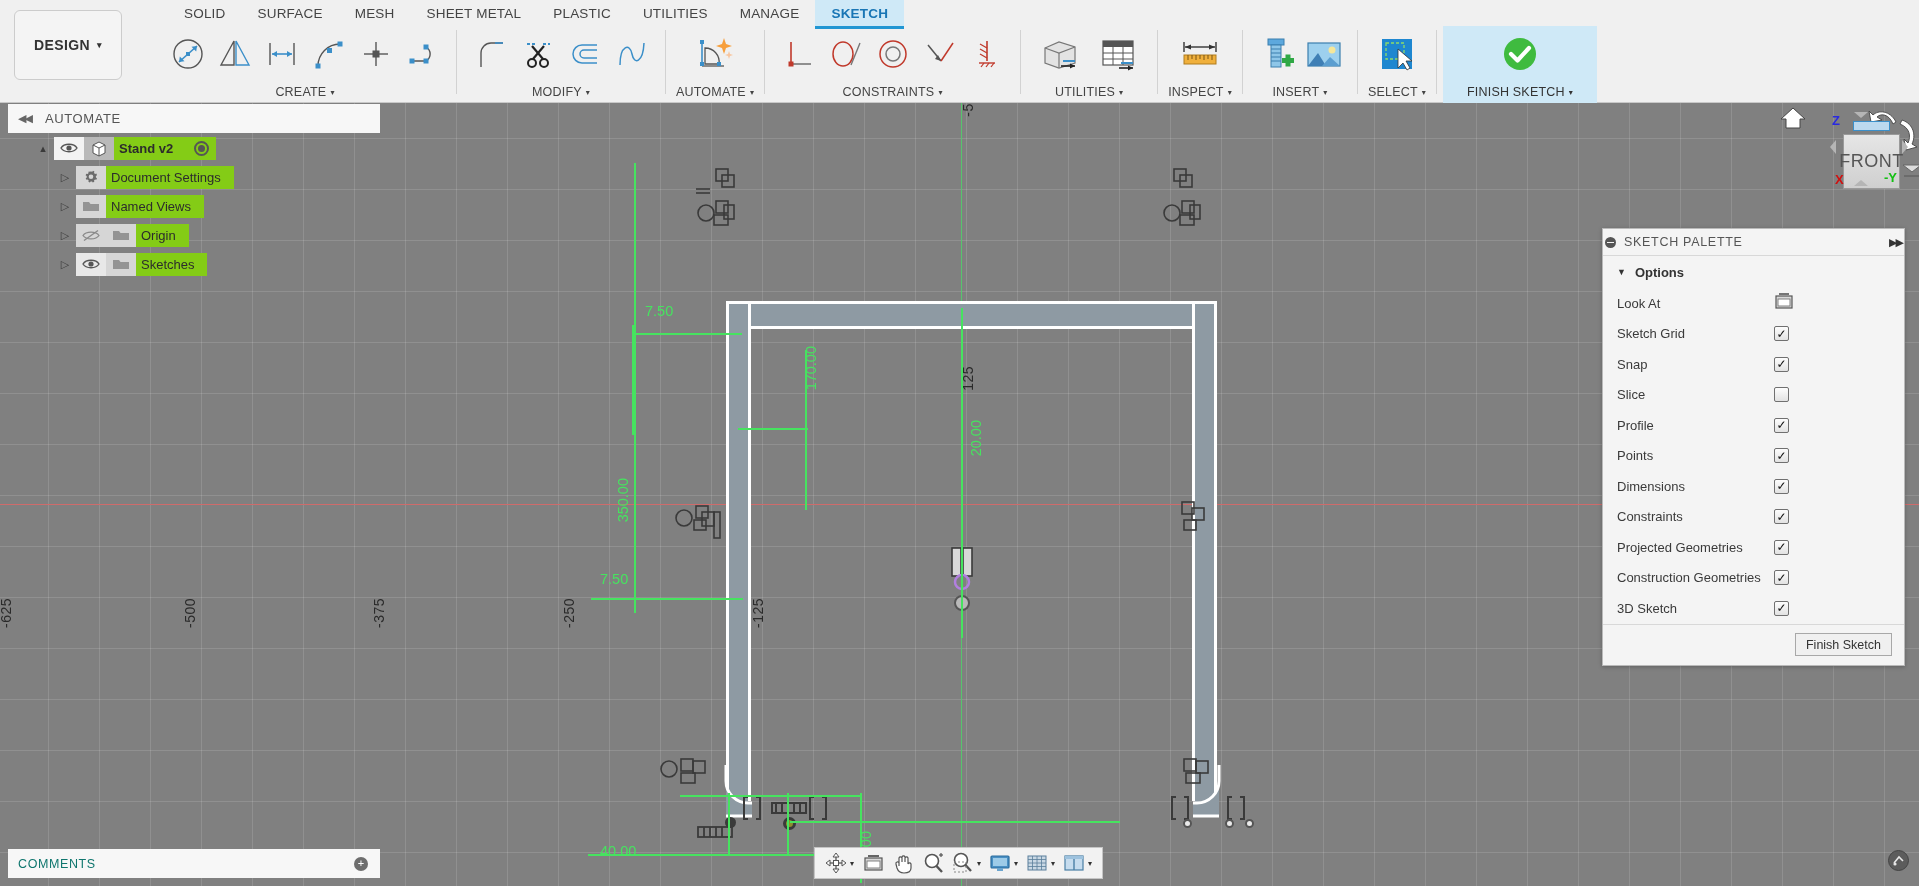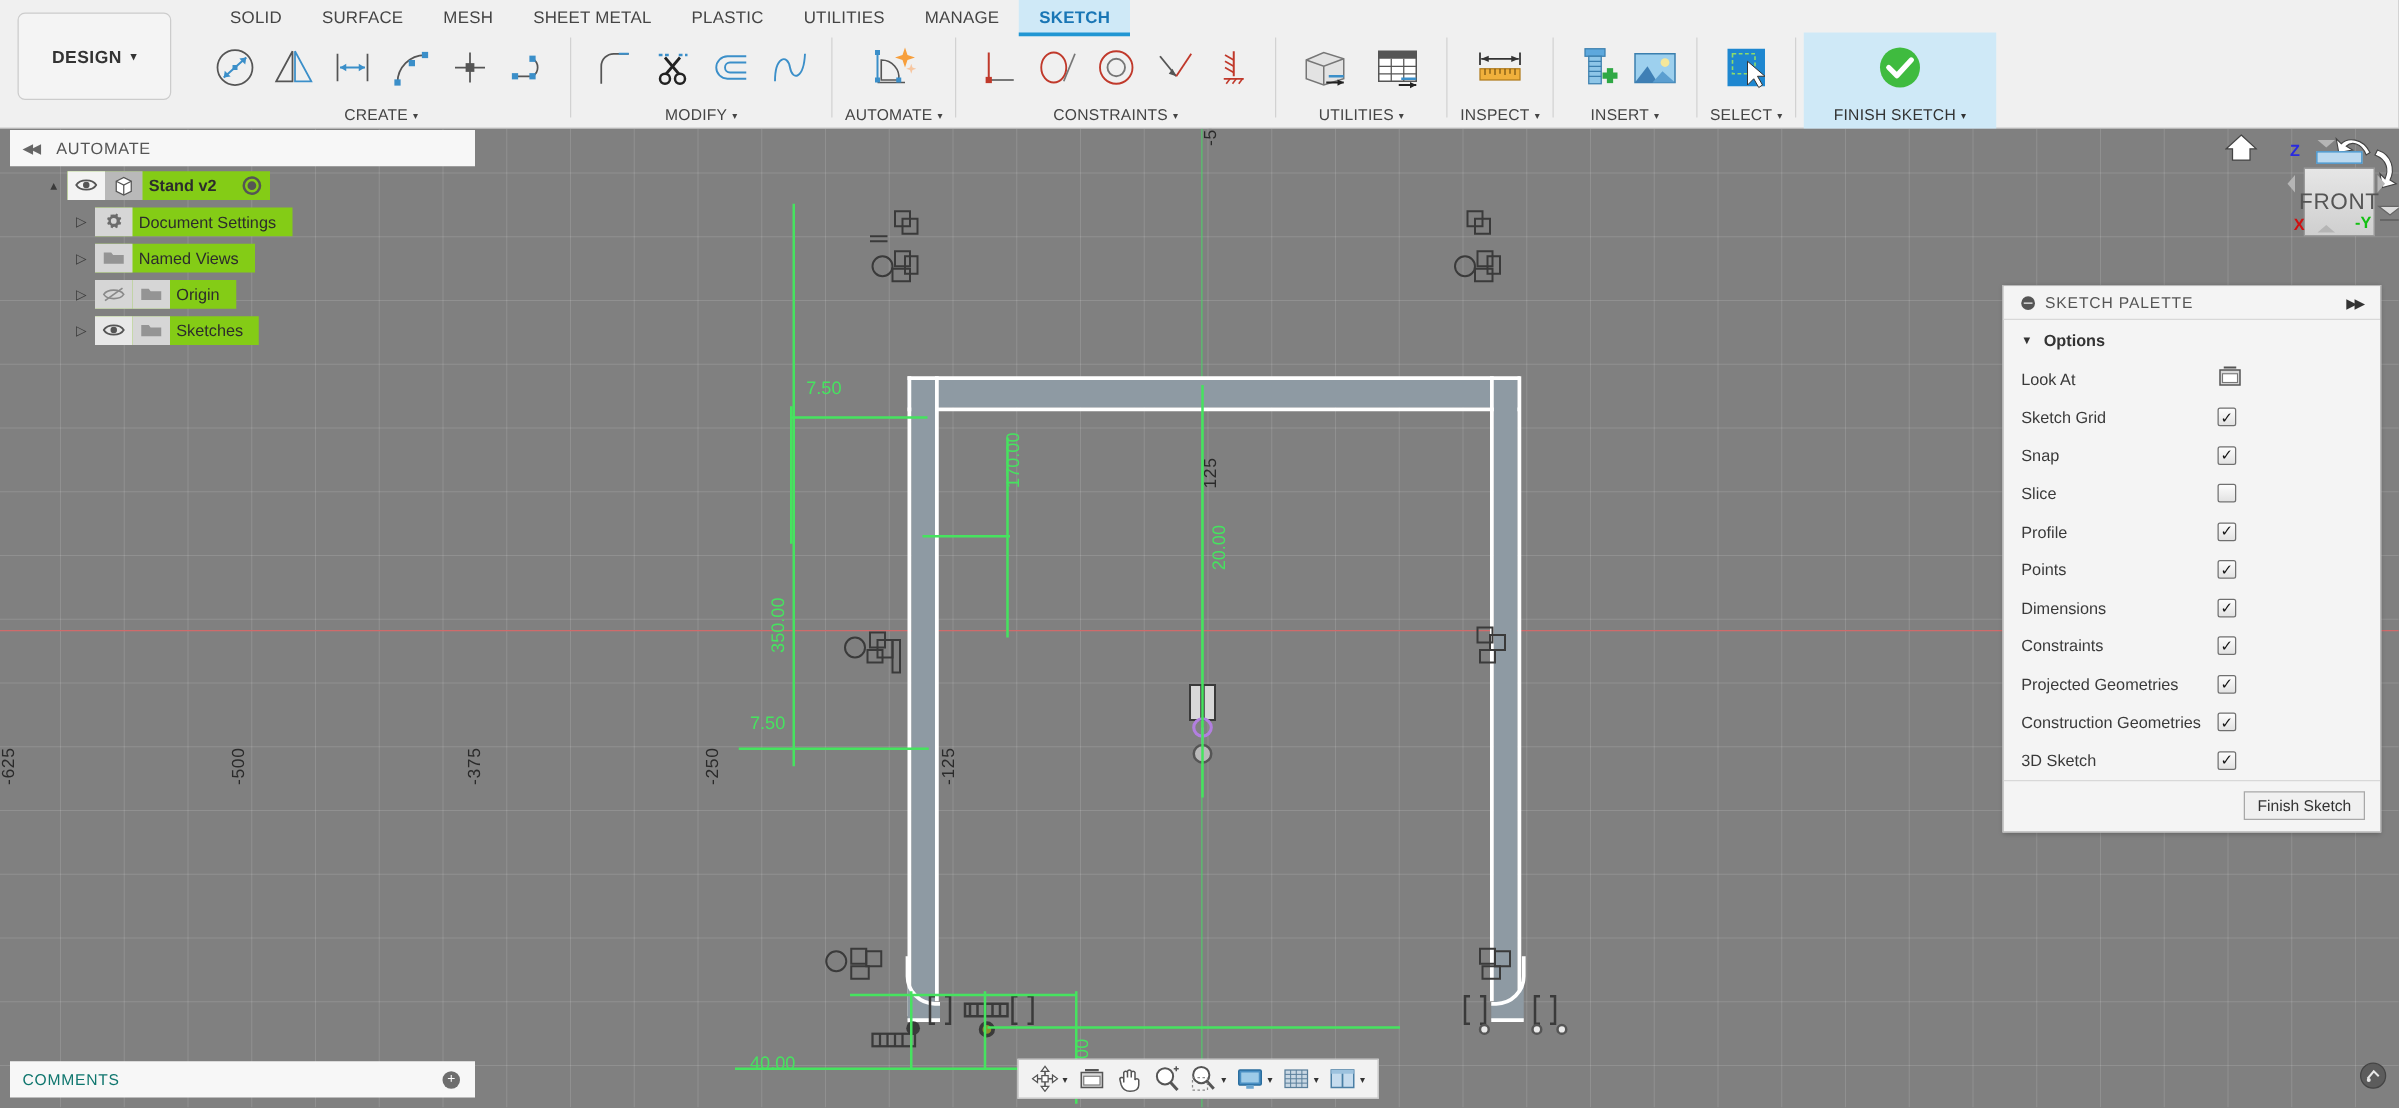--- a/index.html
+++ b/index.html
@@ -10,21 +10,21 @@
     background: #808080;
   }
 
   
   #ribbon {
     position: absolute; left: 0; top: 0; width: 1919px; height: 103px;
     background: #f0f0f0;
     border-bottom: 1px solid #c8c8c8;
   }
   #design-button {
-    position: absolute; left: 14px; top: 10px; width: 123px; height: 70px;
+    position: absolute; left: 14px; top: 10px; width: 108px; height: 70px;
     background: #f4f4f4; border: 1px solid #ccc; border-radius: 6px;
     display: flex; align-items: center; justify-content: center;
     font-size: 14px; font-weight: bold; color: #333; letter-spacing: .4px;
   }
   #design-button .caret { margin-left: 7px; font-size: 9px; }
 
   #tabbar { position: absolute; left: 168px; top: 0; height: 26px; display: flex; align-items: flex-start; }
   .tab {
     height: 26px; padding: 0 16px; display: flex; align-items: center;
     font-size: 13.5px; color: #444; letter-spacing: .2px; white-space: nowrap;
@@ -92,21 +92,21 @@
   .btext.bold { font-weight: bold; }
   .radiobox { width: 30px; height: 23px; display: flex; align-items: center; justify-content: center; }
 
   
   #palette {
     position: absolute; left: 1602px; top: 228px; width: 303px;
     background: #f4f4f4; border: 1px solid #b9b9b9;
     box-shadow: 0 1px 4px rgba(0,0,0,.25);
   }
   #pal-header {
-    height: 27px; display: flex; align-items: center; padding: 0 14px;
+    height: 27px; display: flex; align-items: center; padding: 0 2px;
     border-bottom: 1px solid #d8d8d8; background: #f4f4f4;
   }
   #pal-header .ptitle { font-size: 12.5px; color: #555; letter-spacing: .7px; flex: 1; margin-left: 8px; }
   .pal-dot { width: 11px; height: 11px; border-radius: 50%; background: #555; position: relative; }
   .pal-dot::after { content:''; position: absolute; left: 2px; top: 5px; width: 7px; height: 1px; background: #f4f4f4; }
   .pal-expand { color: #333; font-size: 11px; letter-spacing: -2px; }
   #pal-options {
     height: 32px; display: flex; align-items: center; padding-left: 14px;
     font-size: 13px; font-weight: bold; color: #333;
   }

